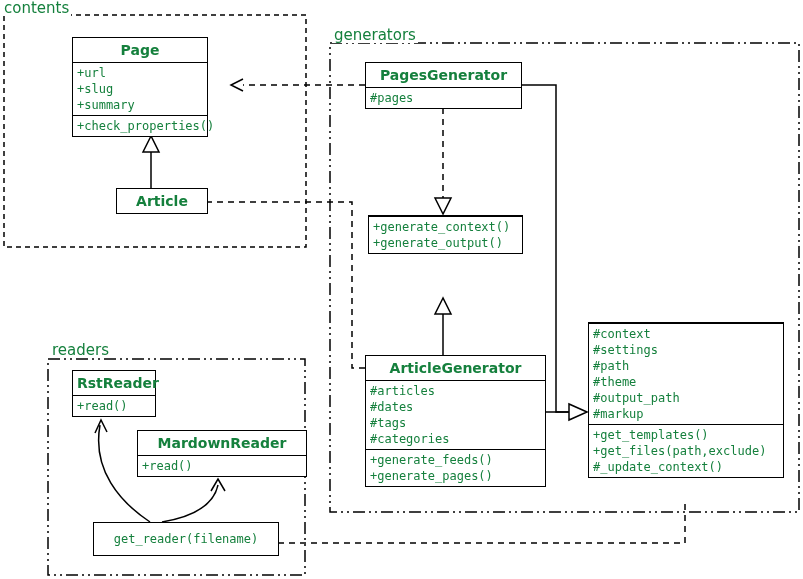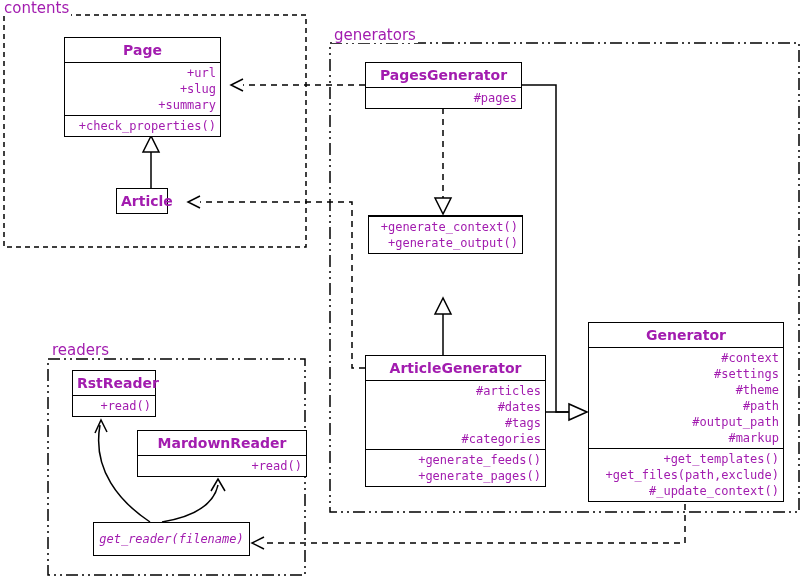--- a/index.html
+++ b/index.html
@@ -1,39 +1,39 @@
 <!DOCTYPE html>
 <html><head>
 <meta charset="utf-8">
 <style>
   * { margin:0; padding:0; box-sizing:border-box; }
   html,body { background:#fff; }
   .canvas {
     position:relative; width:803px; height:579px; background:#ffffff;
-    font-family:"DejaVu Sans", sans-serif; color:#a21caf;
+    font-family:"DejaVu Sans", sans-serif; color:#15803d;
   }
   .connectors { position:absolute; left:0; top:0; width:803px; height:579px; z-index:1; }
   .connectors line, .connectors polyline, .connectors path { stroke:#000; stroke-width:1.5; }
   .dash { stroke-dasharray:6 5; }
   .pkgdash1 { stroke-dasharray:5 4; }
   .pkgdash2 { stroke-dasharray:12 4 2 4 2 4; }
   .tri { fill:#fff; stroke:#000; stroke-width:1.5; }
   .vee { fill:none; }
 
   .uml-class {
     position:absolute; background:#fff; border:1.5px solid #000; z-index:2;
   }
   .uml-title {
     font-weight:bold; font-size:14px; text-align:center; line-height:20px;
     padding:2px 4px; font-family:"DejaVu Sans", sans-serif;
   }
   .uml-sec { border-top:1.5px solid #000; padding:2px 4px; }
   .uml-member {
     font-family:"DejaVu Sans Mono", monospace; font-size:12px; line-height:16px;
-    white-space:pre; text-align:right;
+    white-space:pre; text-align:left;
   }
   .stereotype {
     font-family:"DejaVu Sans Mono", monospace; font-size:12px; line-height:15px;
     text-align:center;
   }
   .uml-head { padding:4px; }
   .plain-box-text {
     font-family:"DejaVu Sans Mono", monospace; font-size:12px; line-height:16px;
     text-align:center; padding:8px 4px;
   }
@@ -97,33 +97,33 @@
     <g>
       <path fill="none" d="M 162,522 C 198,516 214,503 218,485"></path>
       <polyline class="vee" points="211,491 218,479 225,491"></polyline>
     </g>
   </svg>
 
   <span class="pkg-label" style="left:2px; top:0px;">contents</span>
   <span class="pkg-label" style="left:332px; top:27px;">generators</span>
   <span class="pkg-label" style="left:50px; top:342px;">readers</span>
 
-  <div class="uml-class" style="left:64px; top:37px; width:157px;">
+  <div class="uml-class" style="left:72px; top:37px; width:136px;">
     <div class="uml-title">Page</div>
     <div class="uml-sec">
       <div class="uml-member">+url</div>
       <div class="uml-member">+slug</div>
       <div class="uml-member">+summary</div>
     </div>
     <div class="uml-sec">
       <div class="uml-member">+check_properties()</div>
     </div>
   </div>
 
-  <div class="uml-class" style="left:116px; top:188px; width:52px;">
+  <div class="uml-class" style="left:116px; top:188px; width:92px;">
     <div class="uml-title">Article</div>
   </div>
 
   <div class="uml-class" style="left:365px; top:62px; width:157px;">
     <div class="uml-title">PagesGenerator</div>
     <div class="uml-sec">
       <div class="uml-member">#pages</div>
     </div>
   </div>
 
@@ -142,26 +142,25 @@
       <div class="uml-member">#tags</div>
       <div class="uml-member">#categories</div>
     </div>
     <div class="uml-sec">
       <div class="uml-member">+generate_feeds()</div>
       <div class="uml-member">+generate_pages()</div>
     </div>
   </div>
 
   <div class="uml-class" style="left:588px; top:322px; width:196px;">
-    <div class="uml-title">Generator</div>
     <div class="uml-sec">
       <div class="uml-member">#context</div>
       <div class="uml-member">#settings</div>
+      <div class="uml-member">#path</div>
       <div class="uml-member">#theme</div>
-      <div class="uml-member">#path</div>
       <div class="uml-member">#output_path</div>
       <div class="uml-member">#markup</div>
     </div>
     <div class="uml-sec">
       <div class="uml-member">+get_templates()</div>
       <div class="uml-member">+get_files(path,exclude)</div>
       <div class="uml-member">#_update_context()</div>
     </div>
   </div>
 
@@ -172,17 +171,17 @@
     </div>
   </div>
 
   <div class="uml-class" style="left:137px; top:430px; width:170px;">
     <div class="uml-title">MardownReader</div>
     <div class="uml-sec">
       <div class="uml-member">+read()</div>
     </div>
   </div>
 
-  <div class="uml-class" style="left:93px; top:522px; width:157px;font-style:italic;">
+  <div class="uml-class" style="left:93px; top:522px; width:186px;">
     <div class="plain-box-text">get_reader(filename)</div>
   </div>
 
 </div>
 
 </body></html>

